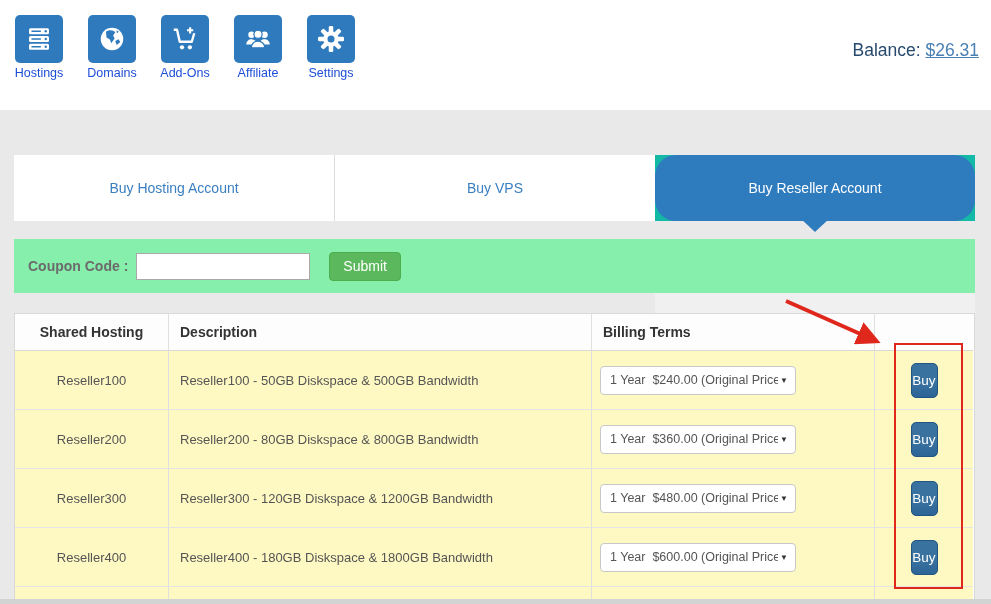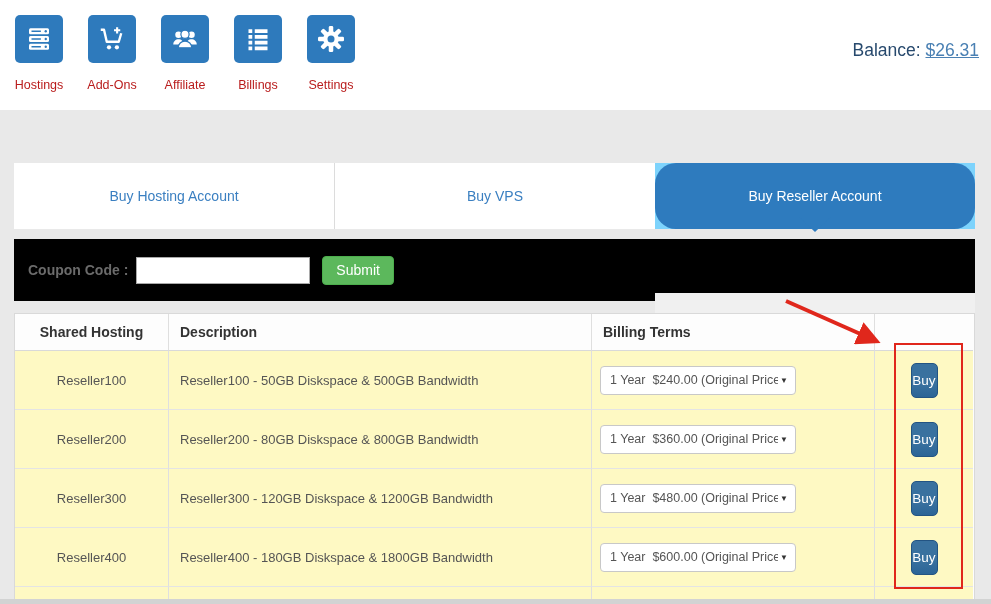--- a/index.html
+++ b/index.html
@@ -15,58 +15,58 @@
     position:absolute; left:0; top:0; width:991px; height:110px;
     background:#ffffff;
   }
   .nav-strip { position:absolute; left:15px; top:15px; display:flex; gap:25px; }
   .nav-item { width:48px; display:flex; flex-direction:column; align-items:center; cursor:pointer; }
   .nav-tile {
     width:48px; height:48px; border-radius:5px;
     background:#2e7abc; display:flex; align-items:center; justify-content:center;
   }
   .nav-label {
-    margin-top:15px; font-size:12.5px; color:#b91c1c; white-space:nowrap;
+    margin-top:3px; font-size:12.5px; color:#1d4ed8; white-space:nowrap;
   }
   .balance {
     position:absolute; right:12px; top:40px;
     font-size:17.5px; color:#27496d;text-align:right;
   }
   .balance a { color:#4a80b3; text-decoration:underline; cursor:pointer; }
 
   
   .tabs {
-    position:absolute; left:14px; top:163px; width:961px; height:66px;
-    display:flex; background:#7dd3fc;
+    position:absolute; left:14px; top:155px; width:961px; height:66px;
+    display:flex; background:#14b8a6;
   }
   .tab {
     flex:1 1 0; display:flex; align-items:center; justify-content:center;
     font-size:14px; color:#3a7fc1; cursor:pointer; background:#ffffff;
   }
   .tab + .tab { border-left:1px solid #dcdcdc; }
   .tab.active { background:#2e7bbe; color:#ffffff; border-left:none;border-radius:21px; }
   .tab-pointer {
     position:absolute; left:799px; top:217px;
     width:0; height:0;
     border-left:16px solid transparent; border-right:16px solid transparent;
     border-top:15px solid #2e7bbe;
   }
 
   
   .coupon-panel {
-    position:absolute; left:14px; top:239px; width:961px; height:62px;
-    background:#000000; display:flex; align-items:center; padding-left:14px;
+    position:absolute; left:14px; top:239px; width:961px; height:54px;
+    background:#86efac; display:flex; align-items:center; padding-left:14px;
   }
   .coupon-label { font-size:14px; font-weight:bold; color:#6b6b6b; margin-right:8px; }
   .coupon-input {
     width:174px; height:27px; border:1px solid #a9a9a9; background:#fff;
     font-size:13px; color:#444; padding:0 6px; outline:none;
   }
   .submit-btn {
-    margin-left:12px; height:29px; padding:0 13px;
+    margin-left:19px; height:29px; padding:0 13px;
     background:#5cb85c; border:1px solid #4cae4c; border-radius:4px;
     color:#ffffff; font-size:14px; cursor:pointer;
   }
 
   .gap-highlight {
     position:absolute; left:655px; top:293px; width:320px; height:20px;
     background:#f0f0f0;
   }
 
   
@@ -139,20 +139,31 @@
             <rect x="6" y="11.4" width="7.5" height="1.2"></rect>
               <circle cx="17.4" cy="12" r="0.95"></circle>
             <rect x="6" y="17.6" width="7.5" height="1.2"></rect>
               <circle cx="17.4" cy="18.2" r="0.95"></circle>
           </g>
         </svg>
       </div>
       <span class="nav-label">Hostings</span>
     </div>
 
+    <div class="nav-item">
+      <div class="nav-tile">
+        <svg width="30" height="30" viewBox="0 0 24 24">
+          <circle cx="12" cy="12" r="9" fill="#fff"></circle>
+          <path fill="#2e7abc" d="M7.2 6.2 C9.2 4.4 13.2 4.6 14.6 6.6 L12.9 9.2 L14.1 11.6 L11.4 15.4 L10.3 12.4 L7.6 10.8 Z"></path>
+          <path fill="#2e7abc" d="M14.6 13.6 L17.2 12.2 L18.6 14.4 L15.8 16.8 Z"></path>
+          <path fill="#2e7abc" d="M15.6 4.9 L17.4 6.2 L15.9 7.3 Z"></path>
+        </svg>
+      </div>
+      <span class="nav-label">Domains</span>
+    </div>
 
     <div class="nav-item">
       <div class="nav-tile">
         <svg width="30" height="30" viewBox="0 0 24 24">
           <path d="M3 4.6 h2.6 l2.2 9.6 h9.6 l2-6.8" fill="none" stroke="#fff" stroke-width="1.9" stroke-linejoin="round"></path>
           <circle cx="9.6" cy="18.6" r="1.7" fill="#fff"></circle>
           <circle cx="15.9" cy="18.6" r="1.7" fill="#fff"></circle>
           <path d="M13.6 5 h5 M16.1 2.5 v5" stroke="#fff" stroke-width="1.7"></path>
         </svg>
       </div>
@@ -170,37 +181,20 @@
           </g>
           <g fill="#fff" stroke="#2e7abc" stroke-width="1">
             <circle cx="12" cy="8.2" r="3.3"></circle>
             <path d="M6.6 19 c0-3.2 2.4-5.3 5.4-5.3 s5.4 2.1 5.4 5.3 z"></path>
           </g>
         </svg>
       </div>
       <span class="nav-label">Affiliate</span>
     </div>
 
-    <div class="nav-item">
-      <div class="nav-tile">
-        <svg width="30" height="30" viewBox="0 0 24 24">
-          <g fill="#fff">
-            <rect x="4.4" y="4.2" width="3" height="3"></rect>
-              <rect x="9.4" y="4.2" width="10.2" height="3"></rect>
-            <rect x="4.4" y="8.8" width="3" height="3"></rect>
-              <rect x="9.4" y="8.8" width="10.2" height="3"></rect>
-            <rect x="4.4" y="13.4" width="3" height="3"></rect>
-              <rect x="9.4" y="13.4" width="10.2" height="3"></rect>
-            <rect x="4.4" y="18" width="3" height="3"></rect>
-              <rect x="9.4" y="18" width="10.2" height="3"></rect>
-          </g>
-        </svg>
-      </div>
-      <span class="nav-label">Billings</span>
-    </div>
 
     <div class="nav-item">
       <div class="nav-tile">
         <svg width="30" height="30" viewBox="0 0 24 24">
           <g fill="#fff" transform="translate(12,12)">
             <g>
               <rect x="-1.8" y="-10.4" width="3.6" height="5.2" rx="1.1"></rect>
               <rect x="-1.8" y="-10.4" width="3.6" height="5.2" rx="1.1" transform="rotate(45)"></rect>
               <rect x="-1.8" y="-10.4" width="3.6" height="5.2" rx="1.1" transform="rotate(90)"></rect>
               <rect x="-1.8" y="-10.4" width="3.6" height="5.2" rx="1.1" transform="rotate(135)"></rect>

